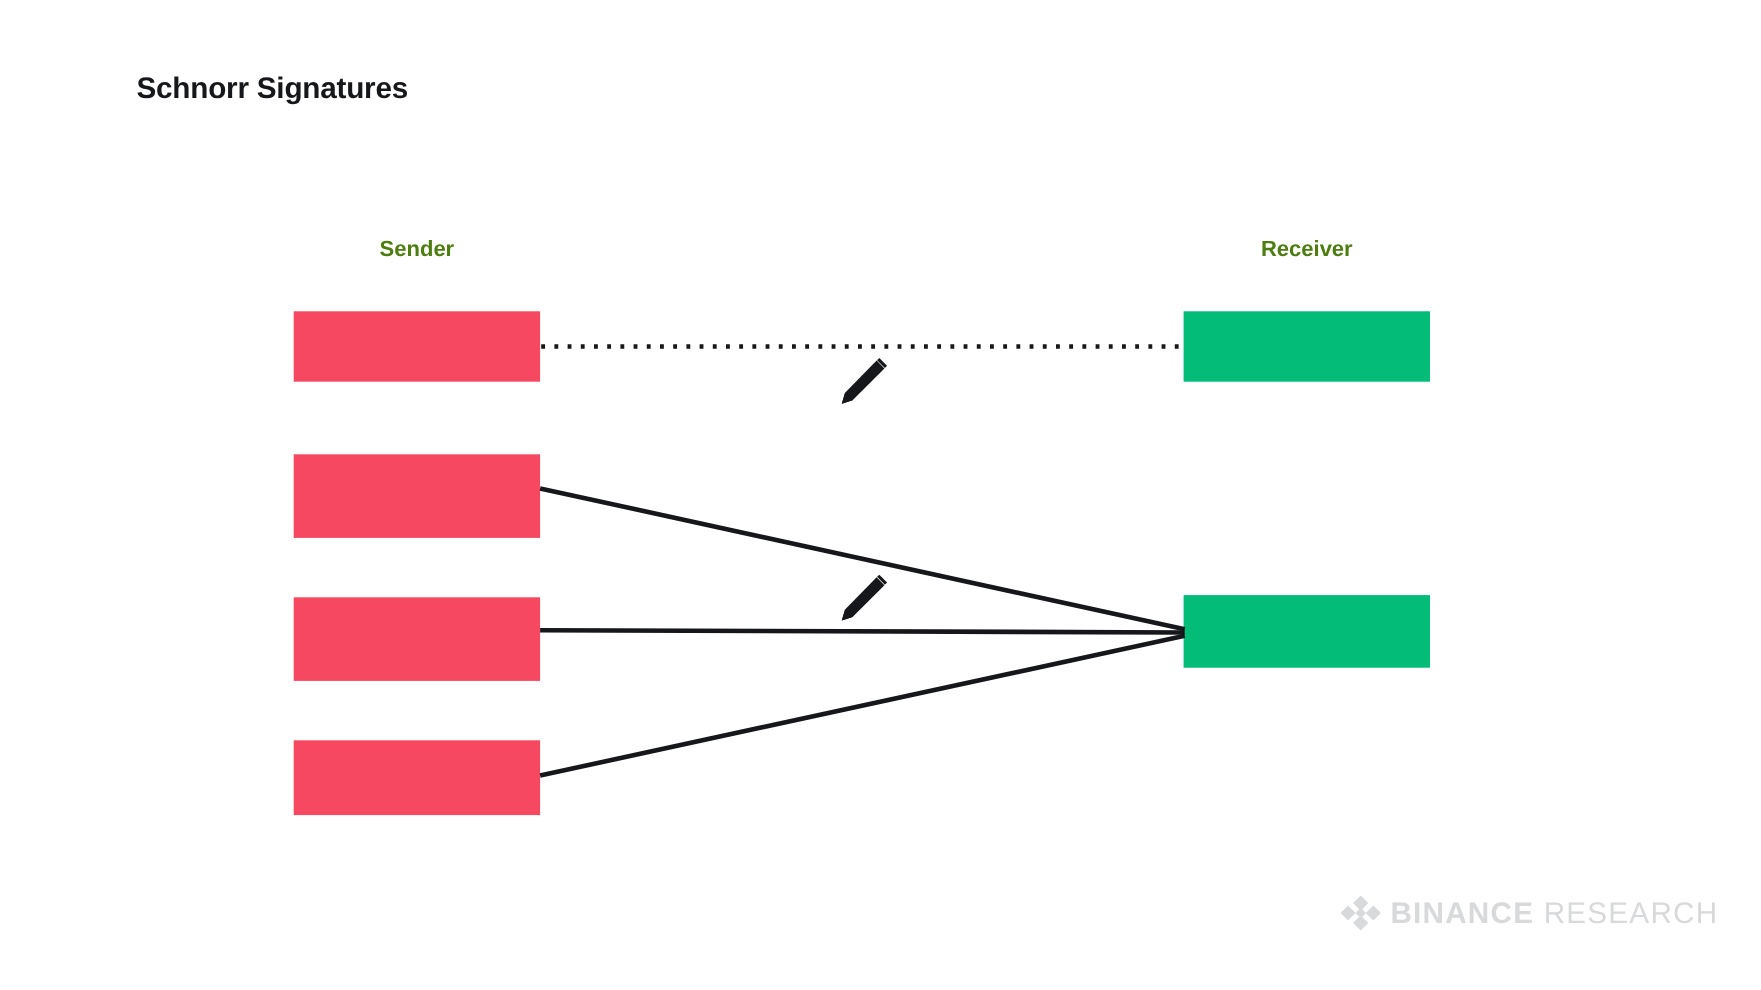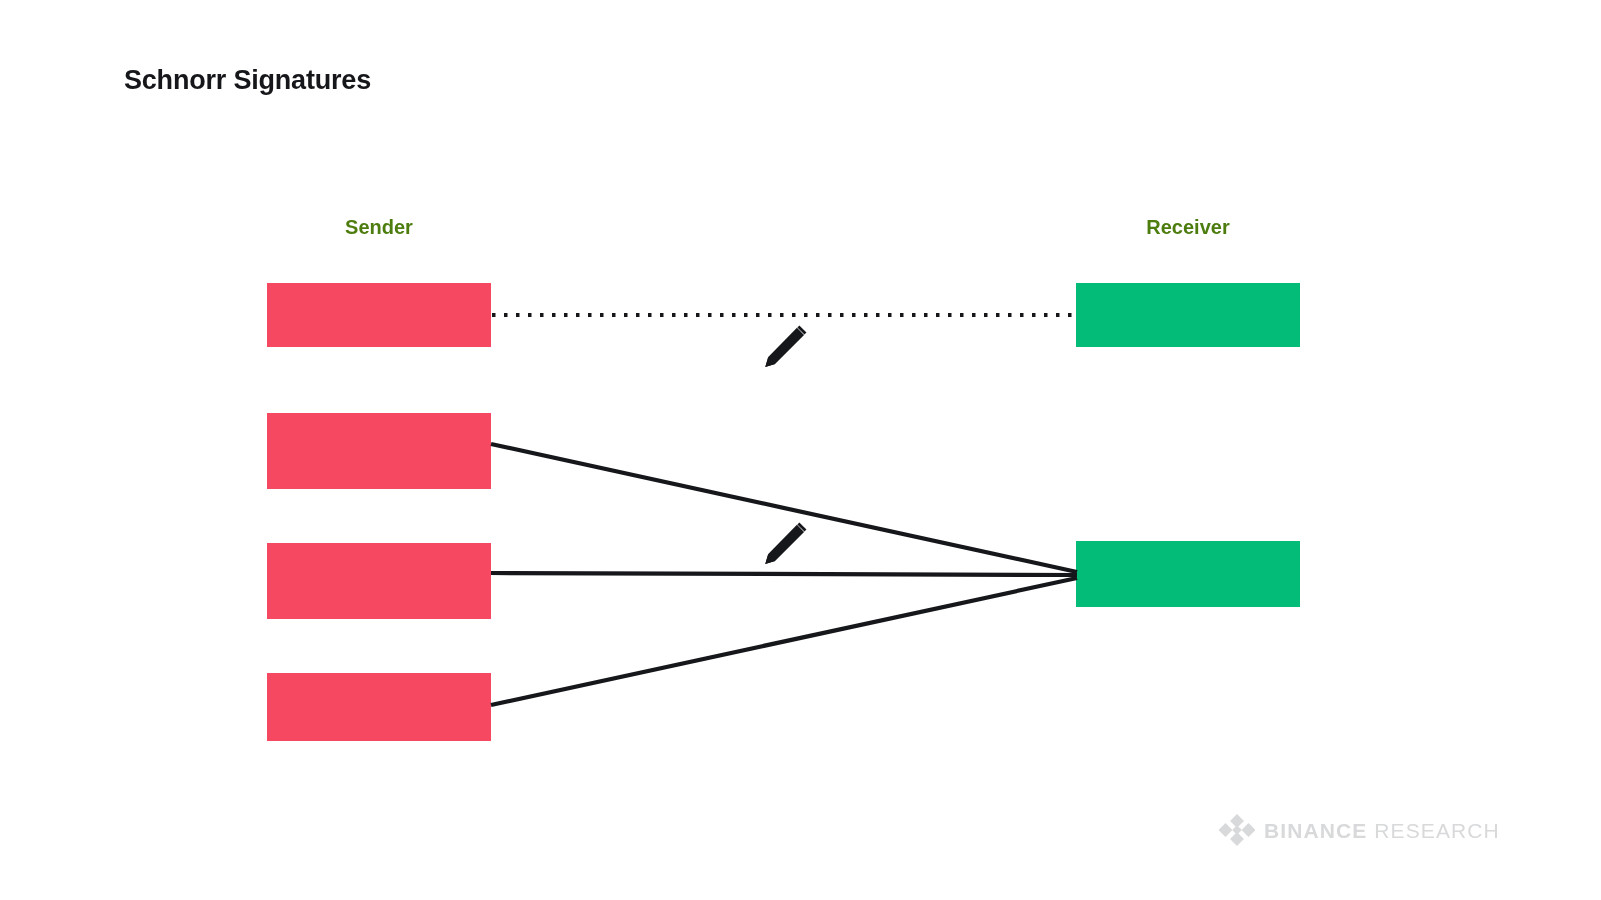--- a/index.html
+++ b/index.html
@@ -74,21 +74,21 @@
     align-items: center;
     height: 42px;
   }
   .watermark .mark {
     width: 36px;
     height: 36px;
     flex: 0 0 36px;
   }
   .watermark .wm-text {
     margin-left: 9px;
-    font-size: 21px;
+    font-size: 27px;
     letter-spacing: 1.1px;
     color: #d8d9db;
     white-space: nowrap;
     line-height: 1;
   }
   .watermark .wm-bold   { font-weight: bold; }
   .watermark .wm-light  { font-weight: normal; }
 </style>
 </head>
 <body>

